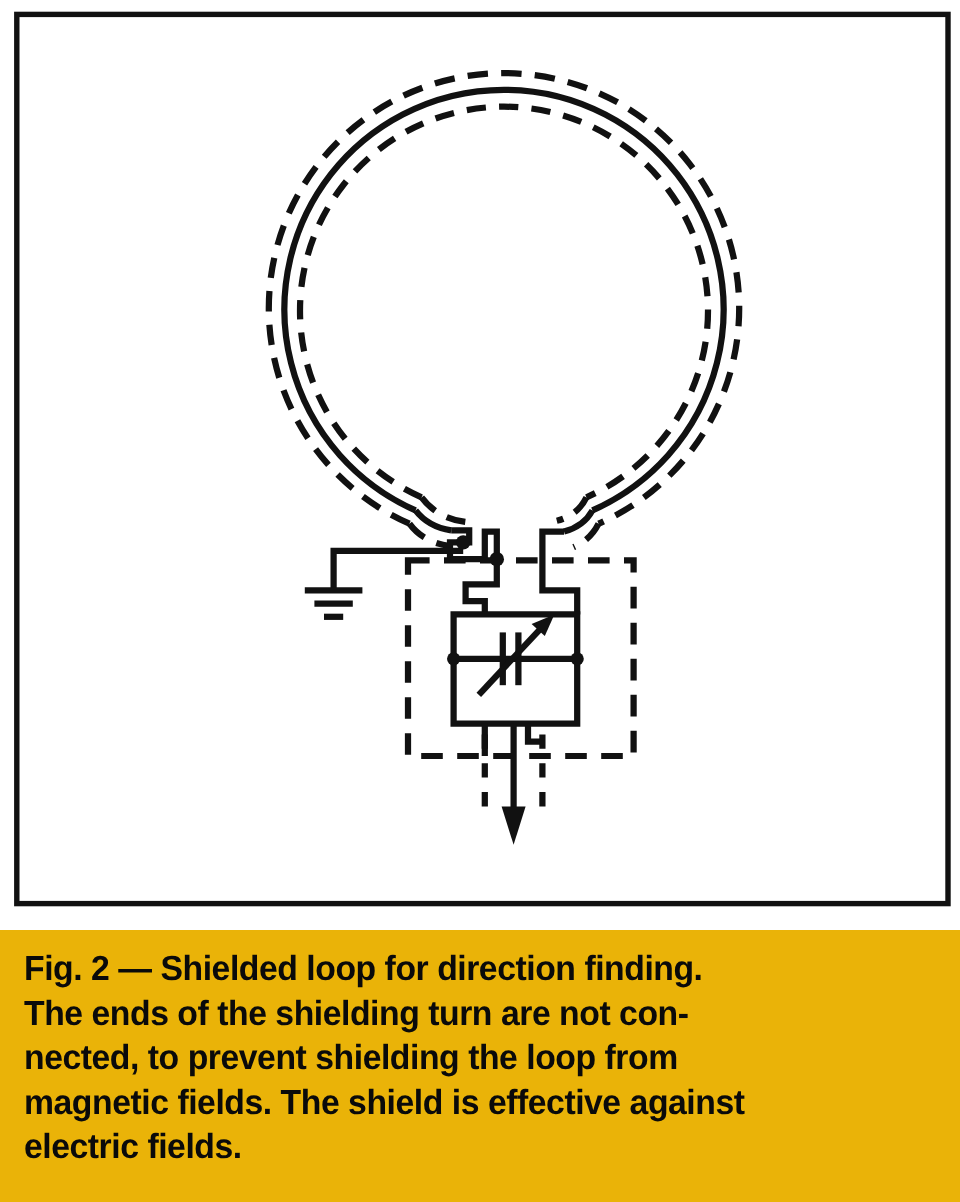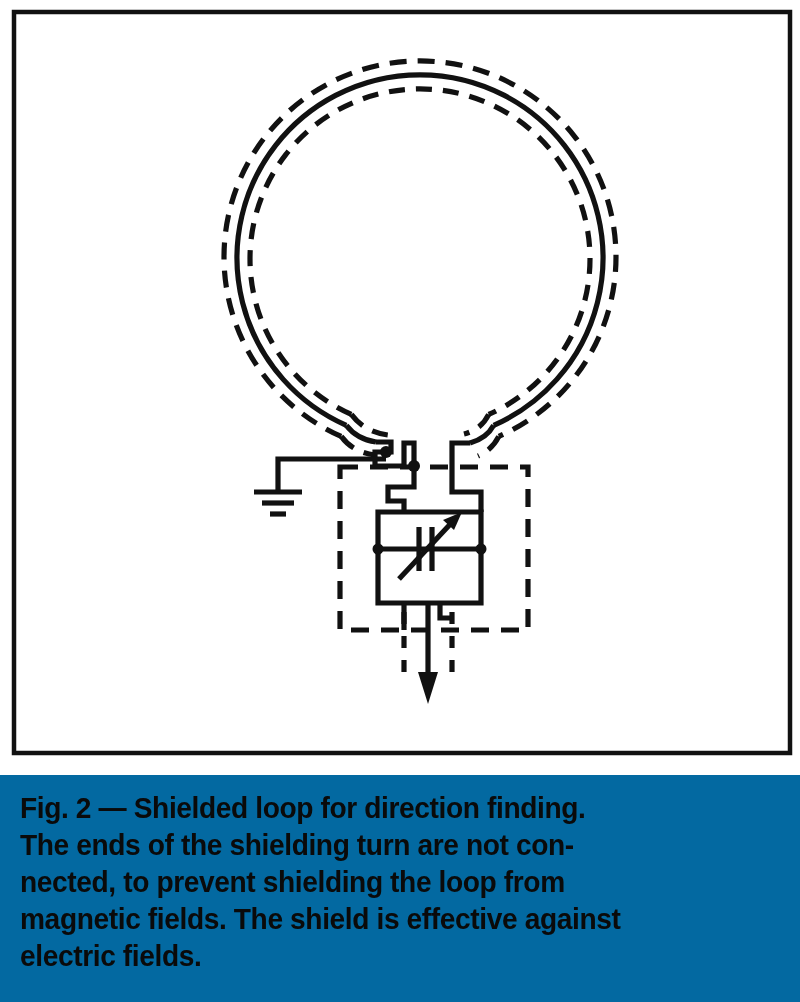--- a/index.html
+++ b/index.html
@@ -12,21 +12,21 @@
     height: 1002px;
     position: relative;
     font-family: "Liberation Sans", sans-serif;
     overflow: hidden;
   }
   #page {
     position: absolute;
     left: 0; top: 0;
     width: 800px;
     height: 1002px;
-    background: #0369a1;
+    background: #eab308;
   }
   
   #figure-panel {
     position: absolute;
     left: 0px;
     top: 0px;
     width: 800px;
     height: 775px;
   }
   #figure-svg {

